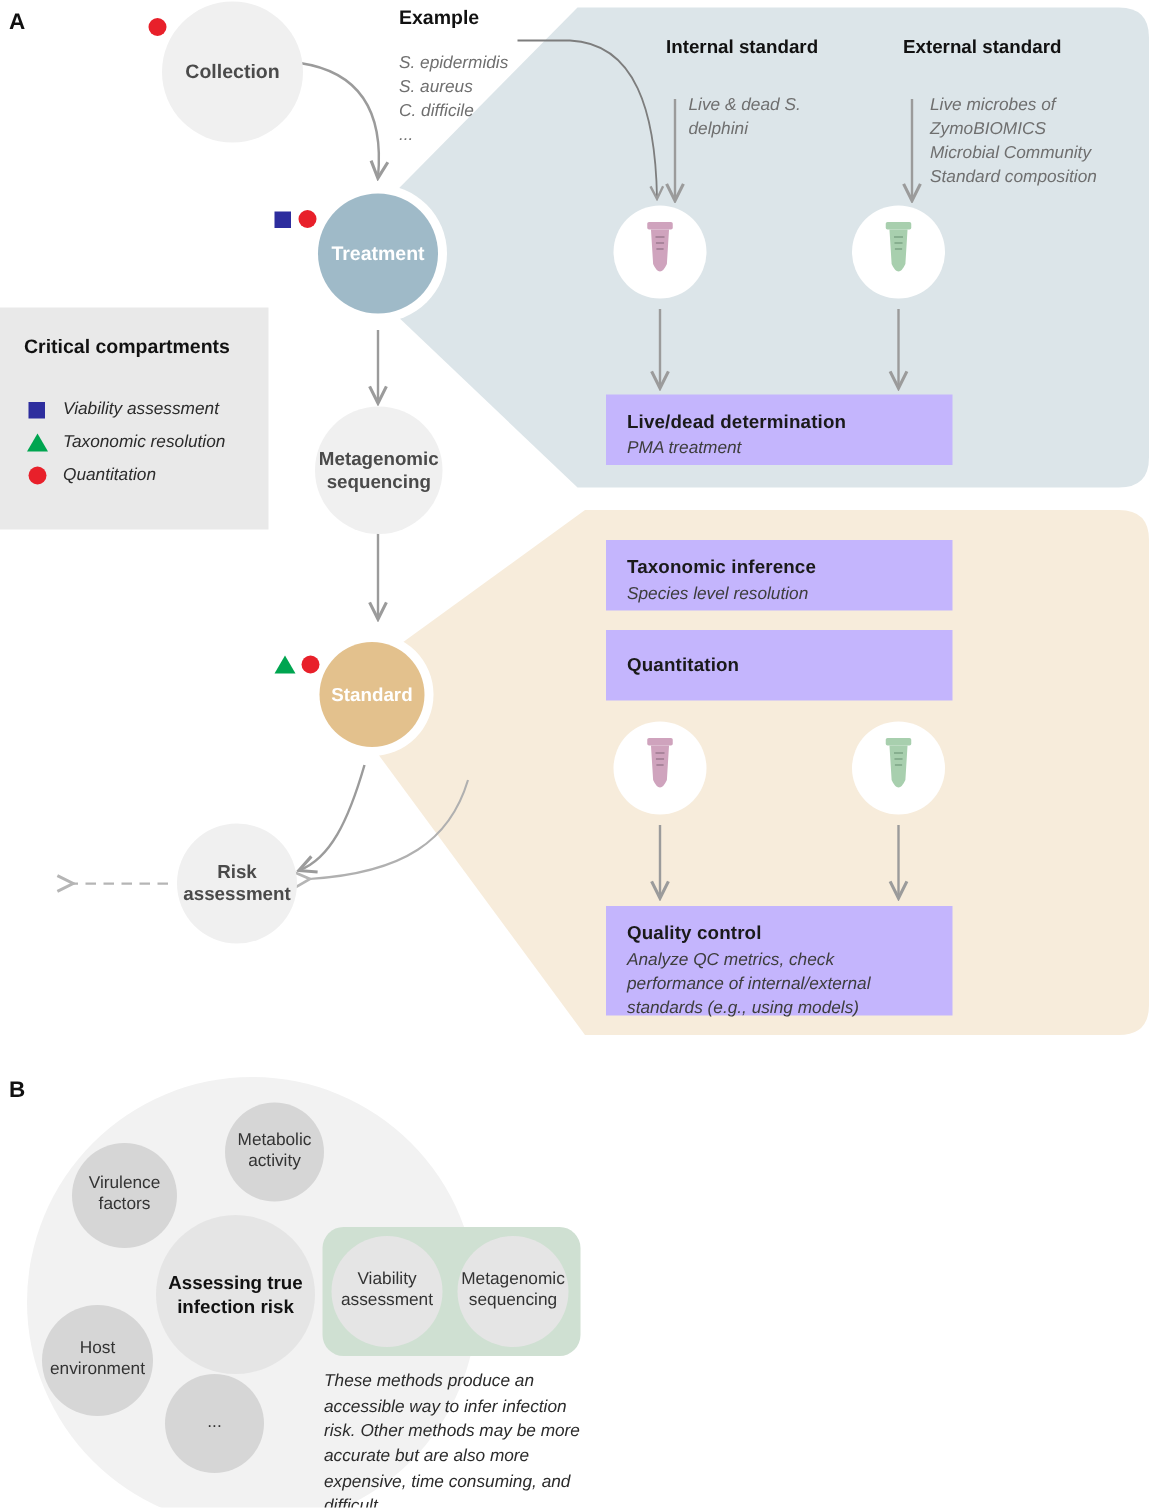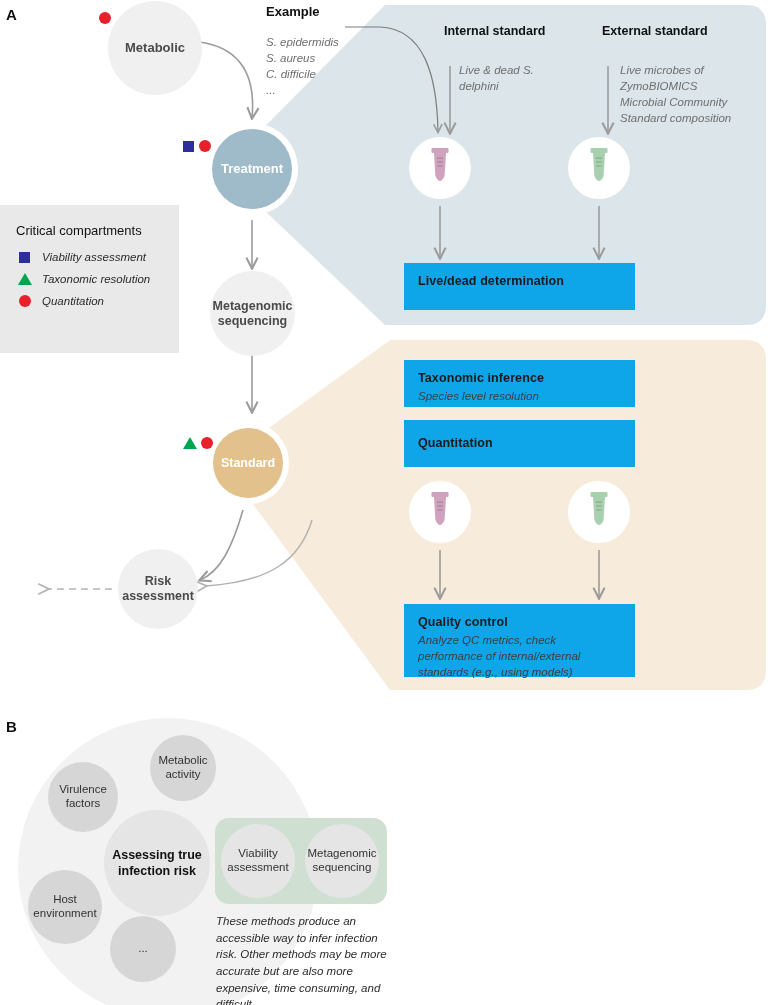--- a/index.html
+++ b/index.html
@@ -24,40 +24,40 @@
     text-align:center;line-height:1.18;
     font-weight:bold;
   }
   .node-grey{background:#f0f0f0;color:#4a4a4a;}
   .node-blue{background:#9fbac8;color:#ffffff;}
   .node-tan{background:#e3c18d;color:#ffffff;}
   .node-ring{box-shadow:0 0 0 6px #ffffff;}
 
   
   .infobox{
-    position:absolute;background:#0ea5e9;
+    position:absolute;background:#c4b5fd;
     padding:11px 14px 13px 14px;box-sizing:border-box;
   }
   .infobox .ttl{font-weight:bold;font-size:12.5px;color:#1a1a1a;letter-spacing:.1px;}
   .infobox .sub{font-style:italic;font-size:11.5px;color:#3d3d3d;margin-top:4px;line-height:1.38;}
 
   
   .colhead{position:absolute;font-weight:bold;font-size:12.5px;color:#111;line-height:1.22;}
   .colsub{position:absolute;font-style:italic;font-size:11.5px;color:#6f6f6f;line-height:1.38;}
 
   
   .ex-title{position:absolute;font-weight:bold;font-size:13px;color:#111;}
   .ex-list{position:absolute;font-style:italic;font-size:11.5px;color:#6f6f6f;line-height:1.40;}
 
   
   .legend{
     position:absolute;background:#e9e9e9;box-sizing:border-box;
     padding:18px 16px;
   }
-  .legend h4{margin:0 0 12px 0;font-size:13px;font-weight:normal;color:#111;line-height:1.25;}
+  .legend h4{margin:0 0 28px 0;font-size:13px;font-weight:bold;color:#111;line-height:1.25;}
   .legend .row{display:flex;align-items:center;margin:0 0 10px 0;}
   .legend .row:last-child{margin-bottom:0;}
   .legend .mk{width:17px;margin-right:9px;display:flex;justify-content:center;}
   .legend .lb{font-style:italic;font-size:11.5px;color:#2b2b2b;}
 
   
   .mk-square{width:11px;height:11px;background:#2d2d9e;display:block;}
   .mk-circle{width:12px;height:12px;border-radius:50%;background:#e8202a;display:block;}
   .mk-tri{width:0;height:0;border-left:7px solid transparent;border-right:7px solid transparent;border-bottom:12px solid #00a550;display:block;}
   .mk-abs{position:absolute;}
@@ -147,21 +147,21 @@
     <span>Internal standard</span>
   </div>
   <div class="colsub" style="left:459px;top:63px;width:110px;">Live &amp; dead S. delphini</div>
 
   <div class="colhead" style="left:602px;top:24px;width:110px;">
     <span>External standard</span>
   </div>
   <div class="colsub" style="left:620px;top:63px;width:125px;">Live microbes of ZymoBIOMICS Microbial Community Standard composition</div>
 
   <div class="node node-grey" style="left:108px;top:1px;width:94px;height:94px;font-size:13px;">
-    <span>Metabolic</span>
+    <span>Collection</span>
   </div>
   <div class="mk-abs" style="left:99px;top:12px;">
     <span class="mk-circle"></span>
   </div>
 
   <div class="node node-blue node-ring" style="left:212px;top:129px;width:80px;height:80px;font-size:13px;">
     <span>Treatment</span>
   </div>
   <div class="mk-abs" style="left:183px;top:141px;">
     <span class="mk-square"></span>
@@ -253,20 +253,21 @@
       <g stroke="#7da585" stroke-width="1">
         <line x1="10" y1="11" x2="16" y2="11"></line>
         <line x1="10.3" y1="15" x2="15.7" y2="15"></line>
         <line x1="10.6" y1="19" x2="15.4" y2="19"></line>
       </g>
     </svg>
   </div>
 
   <div class="infobox" style="left:404px;top:263px;width:231px;height:47px;">
     <div class="ttl">Live/dead determination</div>
+    <div class="sub">PMA treatment</div>
   </div>
 
   <div class="infobox" style="left:404px;top:360px;width:231px;height:47px;">
     <div class="ttl">Taxonomic inference</div>
     <div class="sub">Species level resolution</div>
   </div>
 
   <div class="infobox" style="left:404px;top:420px;width:231px;height:47px;display:flex;align-items:center;">
     <div class="ttl">Quantitation</div>
   </div>

